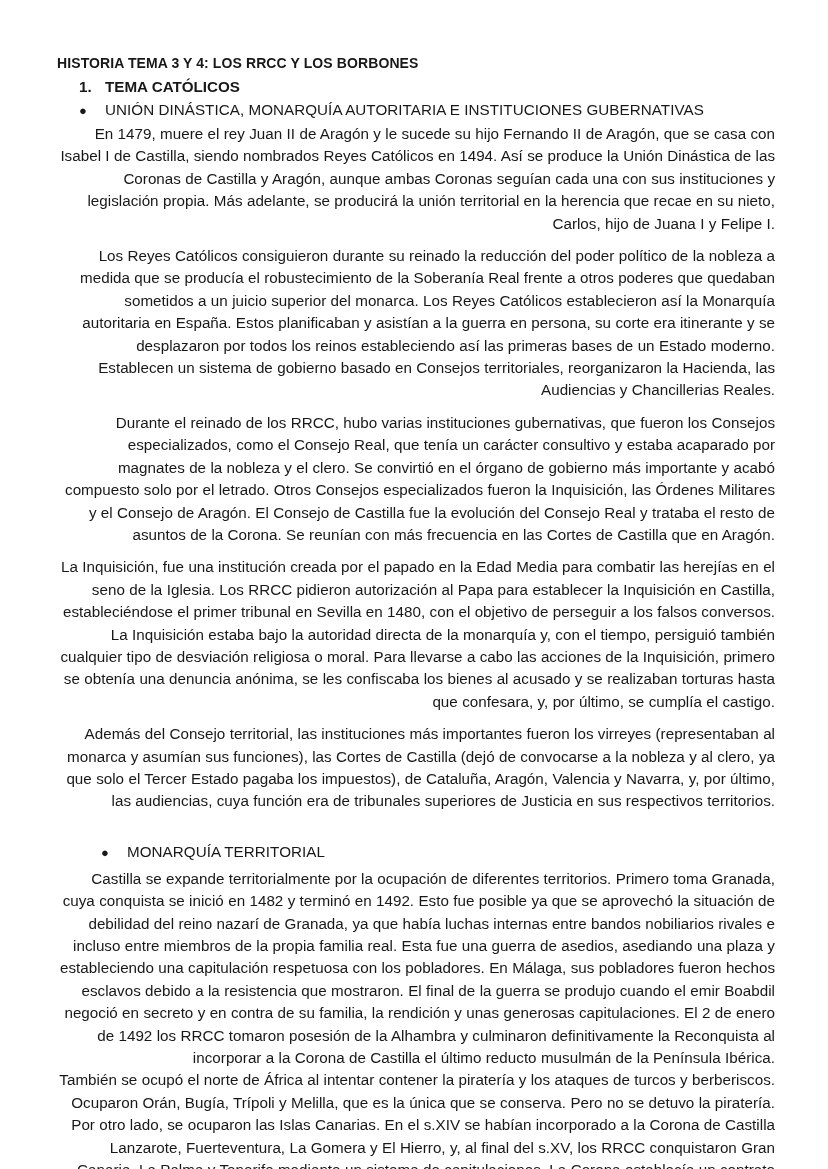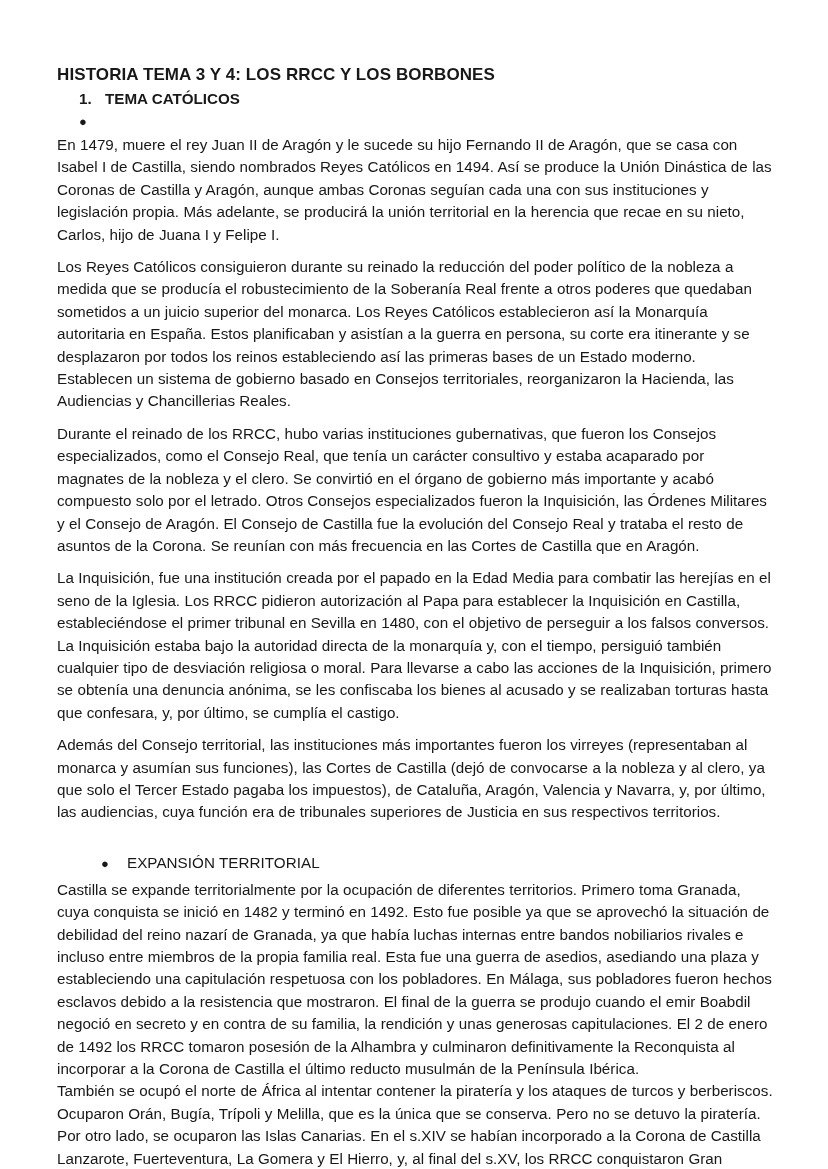--- a/index.html
+++ b/index.html
@@ -17,25 +17,25 @@
   .page {
     position: relative;
     width: 828px;
     height: 1169px;
     background: #ffffff;
     box-sizing: border-box;
     padding: 52px 53px 0 57px;
     overflow: hidden;
   }
   .doc-title {
-    font-size: 17px;
+    font-size: 14px;
     font-weight: bold;
     line-height: 22px;
     letter-spacing: 0.1px;
-    margin: 12px 0 2px 0;
+    margin: 0 0 2px 0;
   }
   .numbered-heading {
     display: flex;
     align-items: baseline;
     font-size: 15.2px;
     font-weight: bold;
     line-height: 22px;
     margin: 0 0 1px 0;
     padding-left: 22px;
   }
@@ -61,21 +61,21 @@
     font-size: 13px;
     line-height: 22px;
   }
   .bullet-heading .btext {
     letter-spacing: 0.05px;
   }
   p.body-par {
     font-size: 15.2px;
     line-height: 22.4px;
     margin: 0 0 10px 0;
-    text-align: left;
+    text-align: right;
     letter-spacing: 0.02px;
     word-spacing: 0.1px;
   }
   p.body-par.tight {
     margin-bottom: 0;
   }
   p.body-par.first-after-head {
     margin-top: 1px;
   }
 </style>
@@ -86,34 +86,35 @@
 
   <h1 class="doc-title">HISTORIA TEMA 3 Y 4: LOS RRCC Y LOS BORBONES</h1>
 
   <div class="numbered-heading">
     <span class="num">1.</span>
     <span>TEMA CATÓLICOS</span>
   </div>
 
   <div class="bullet-heading">
     <span class="dot">●</span>
+    <span class="btext">UNIÓN DINÁSTICA, MONARQUÍA AUTORITARIA E INSTITUCIONES GUBERNATIVAS</span>
   </div>
 
   <p class="body-par first-after-head">En 1479, muere el rey Juan II de Aragón y le sucede su hijo Fernando II de Aragón, que se casa con Isabel I de Castilla, siendo nombrados Reyes Católicos en 1494. Así se produce la Unión Dinástica de las Coronas de Castilla y Aragón, aunque ambas Coronas seguían cada una con sus instituciones y legislación propia. Más adelante, se producirá la unión territorial en la herencia que recae en su nieto, Carlos, hijo de Juana I y Felipe I.</p>
 
   <p class="body-par">Los Reyes Católicos consiguieron durante su reinado la reducción del poder político de la nobleza a medida que se producía el robustecimiento de la Soberanía Real frente a otros poderes que quedaban sometidos a un juicio superior del monarca. Los Reyes Católicos establecieron así la Monarquía autoritaria en España. Estos planificaban y asistían a la guerra en persona, su corte era itinerante y se desplazaron por todos los reinos estableciendo así las primeras bases de un Estado moderno. Establecen un sistema de gobierno basado en Consejos territoriales, reorganizaron la Hacienda, las Audiencias y Chancillerias Reales.</p>
 
   <p class="body-par">Durante el reinado de los RRCC, hubo varias instituciones gubernativas, que fueron los Consejos especializados, como el Consejo Real, que tenía un carácter consultivo y estaba acaparado por magnates de la nobleza y el clero. Se convirtió en el órgano de gobierno más importante y acabó compuesto solo por el letrado. Otros Consejos especializados fueron la Inquisición, las Órdenes Militares y el Consejo de Aragón. El Consejo de Castilla fue la evolución del Consejo Real y trataba el resto de asuntos de la Corona. Se reunían con más frecuencia en las Cortes de Castilla que en Aragón.</p>
 
   <p class="body-par">La Inquisición, fue una institución creada por el papado en la Edad Media para combatir las herejías en el seno de la Iglesia. Los RRCC pidieron autorización al Papa para establecer la Inquisición en Castilla, estableciéndose el primer tribunal en Sevilla en 1480, con el objetivo de perseguir a los falsos conversos. La Inquisición estaba bajo la autoridad directa de la monarquía y, con el tiempo, persiguió también cualquier tipo de desviación religiosa o moral. Para llevarse a cabo las acciones de la Inquisición, primero se obtenía una denuncia anónima, se les confiscaba los bienes al acusado y se realizaban torturas hasta que confesara, y, por último, se cumplía el castigo.</p>
 
   <p class="body-par tight">Además del Consejo territorial, las instituciones más importantes fueron los virreyes (representaban al monarca y asumían sus funciones), las Cortes de Castilla (dejó de convocarse a la nobleza y al clero, ya que solo el Tercer Estado pagaba los impuestos), de Cataluña, Aragón, Valencia y Navarra, y, por último, las audiencias, cuya función era de tribunales superiores de Justicia en sus respectivos territorios.</p>
 
   <div class="bullet-heading second">
     <span class="dot">●</span>
-    <span class="btext">EXPANSIÓN TERRITORIAL</span>
+    <span class="btext">MONARQUÍA TERRITORIAL</span>
   </div>
 
   <p class="body-par tight">Castilla se expande territorialmente por la ocupación de diferentes territorios. Primero toma Granada, cuya conquista se inició en 1482 y terminó en 1492. Esto fue posible ya que se aprovechó la situación de debilidad del reino nazarí de Granada, ya que había luchas internas entre bandos nobiliarios rivales e incluso entre miembros de la propia familia real. Esta fue una guerra de asedios, asediando una plaza y estableciendo una capitulación respetuosa con los pobladores. En Málaga, sus pobladores fueron hechos esclavos debido a la resistencia que mostraron. El final de la guerra se produjo cuando el emir Boabdil negoció en secreto y en contra de su familia, la rendición y unas generosas capitulaciones. El 2 de enero de 1492 los RRCC tomaron posesión de la Alhambra y culminaron definitivamente la Reconquista al incorporar a la Corona de Castilla el último reducto musulmán de la Península Ibérica.</p>
 
   <p class="body-par tight">También se ocupó el norte de África al intentar contener la piratería y los ataques de turcos y berberiscos. Ocuparon Orán, Bugía, Trípoli y Melilla, que es la única que se conserva. Pero no se detuvo la piratería. Por otro lado, se ocuparon las Islas Canarias. En el s.XIV se habían incorporado a la Corona de Castilla Lanzarote, Fuerteventura, La Gomera y El Hierro, y, al final del s.XV, los RRCC conquistaron Gran Canaria, La Palma y Tenerife mediante un sistema de capitulaciones. La Corona establecía un contrato con capitanes y eclesiásticos para llevar a cabo la conquista y evangelización de los nuevos territorios en nombre de la monarquía, cuyo papel se reducía a la financiación y control de la empresa. Las islas mayores permanecieron como tierras de realengo (bajo dominio directo de Corona). Las islas adquieren importancia por su posición estratégica como etapa en la ruta hacia América, también ocupada.</p>
 
 </div>
 
 </body></html>

